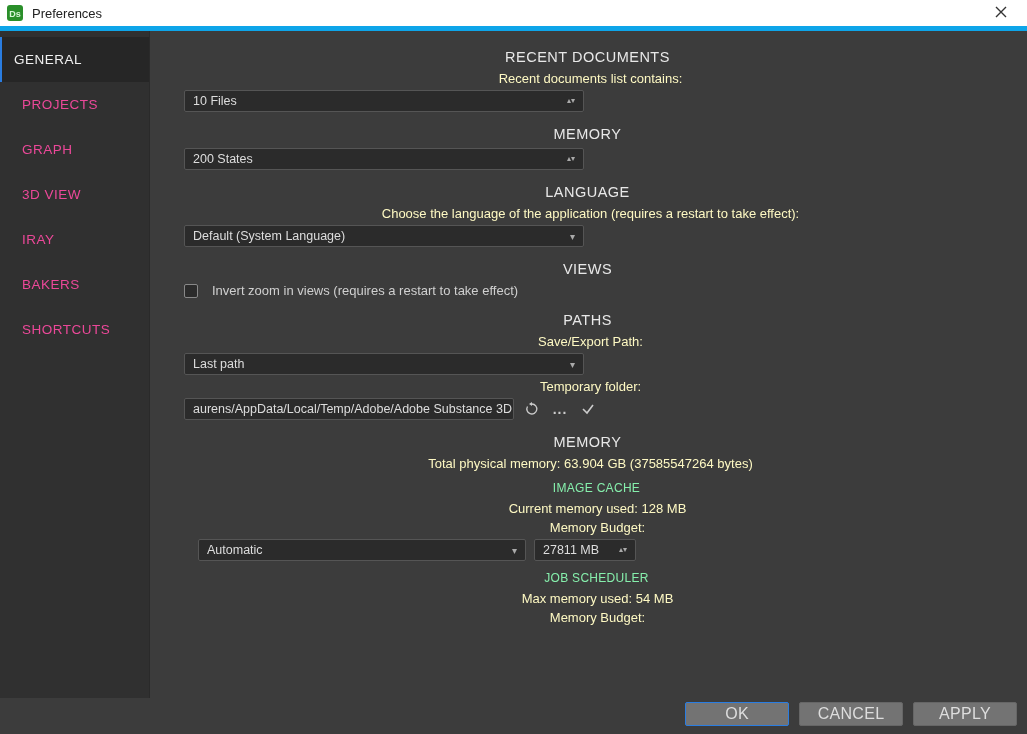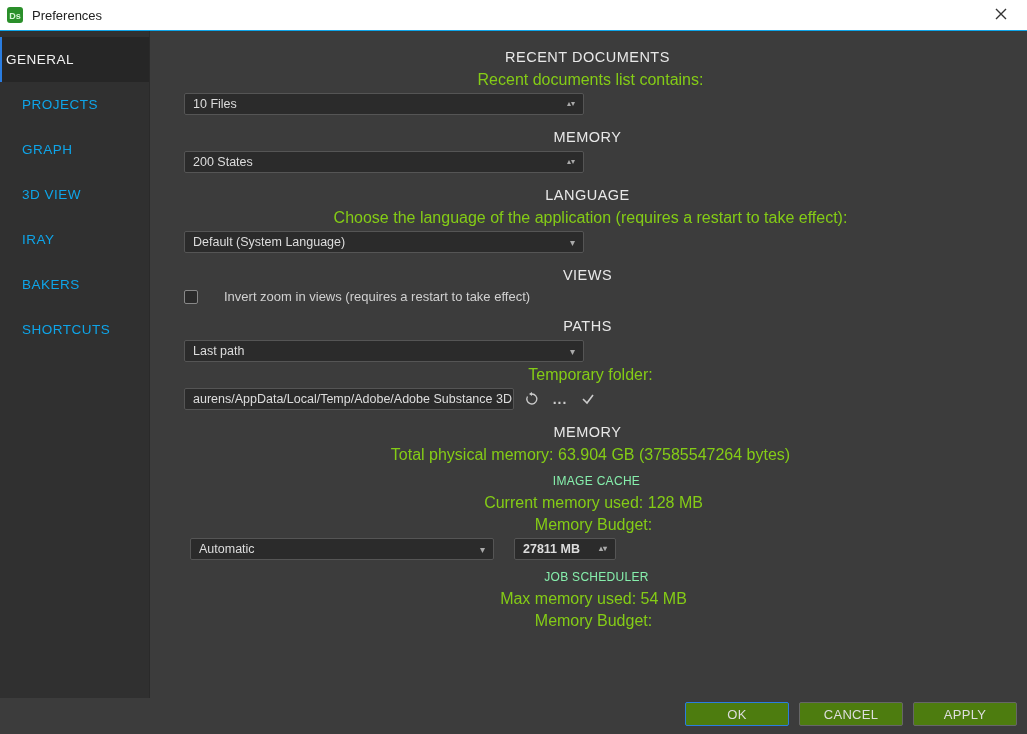--- a/index.html
+++ b/index.html
@@ -15,21 +15,21 @@
     flex-direction: column;
   }
   .titlebar {
     background: #ffffff;
     height: 31px;
     display: flex;
     align-items: center;
     padding: 0 6px;
     color: #222;
     font-size: 13px;
-    border-bottom: 1px solid #0ea5e9;
+    border-bottom: 5px solid #0ea5e9;
   }
   .titlebar .icon {
     width: 18px; height: 18px;
     margin-right: 8px;
     display: inline-flex;
     align-items: center;
     justify-content: center;
   }
   .titlebar .close {
     margin-left: auto;
@@ -49,70 +49,70 @@
     background: #303030;
     border-right: 1px solid #2a2a2a;
     display: flex;
     flex-direction: column;
     padding-top: 6px;
   }
   .sidebar .nav-item {
     padding: 15px 22px 15px 22px;
     font-size: 13.5px;
     letter-spacing: 0.5px;
-    color: #0ea5e9;
+    color: #ec4899;
     cursor: pointer;
   }
   .sidebar .nav-item.active {
     background: #262626;
     color: #f0f0f0;
     border-left: 2px solid #2a7de1;
-    padding-left: 4px;
+    padding-left: 12px;
   }
   .main {
     flex: 1;
     overflow-y: auto;
     padding: 18px 30px 10px 28px;
     text-align: center;
   }
   .section-heading {
     font-size: 14.5px;
     letter-spacing: 0.5px;
     color: #e8e8e8;
     margin-bottom: 6px;
     margin-top: 14px;
   }
   .section-heading.first { margin-top: 0; }
   .sub-label {
-    font-size: 16px;
-    color: #84cc16;
+    font-size: 13px;
+    color: #fef9c3;
     margin: 4px 0 4px 6px;
   }
   .indent-1 { margin-left: 6px; }
-  .indent-3 { margin-left: 12px; }
+  .indent-3 { margin-left: 20px; }
   .select-like, .spinner-like, .input-like {
     background: #2b2b2b;
     border: 1px solid #555;
     color: #ddd;
     height: 22px;
     font-size: 12.5px;
     display: flex;
     align-items: center;
     padding: 8px 8px;
     border-radius: 2px;
     position: relative;
   }
   .spinner-like .spinner-arrows {
     margin-left: auto;
     display: flex; flex-direction: column; line-height: 6px; font-size: 8px; color:#aaa;
   }
   .select-like .chevron {
     margin-left: auto; font-size: 10px; color:#aaa;
   }
-  .row { display: flex; align-items: center; gap: 20px; }
+  .row { display: flex; align-items: center; gap: 8px; }
   .checkbox {
     width: 14px; height: 14px;
     border: 1px solid #888;
     border-radius: 2px;
     background: #2b2b2b;
     display: inline-block;
     margin-right: 6px;
     flex-shrink: 0;
   }
   .path-row { display: flex; align-items: center; gap: 8px; }
@@ -129,33 +129,33 @@
     background: #3c3c3c;
     display: flex;
     align-items: center;
     justify-content: flex-end;
     gap: 10px;
     padding: 0 10px 4px 0;
   }
   .btn {
     min-width: 104px;
     height: 24px;
-    background: #4d7c0f;
+    background: #737373;
     border: 1px solid #666;
     color: #ddd;
-    font-size: 13px;
+    font-size: 16px;
     display:flex; align-items:center; justify-content:center;
     border-radius: 2px;
     cursor:pointer;
     letter-spacing:0.3px;
   }
   .btn.primary { border-color: #2a7de1; }
   .w-400 { width: 400px; }
-  .w-320-plus { width: 304px; }
-  .w-100 { width: 102px; font-weight: bold; }
+  .w-320-plus { width: 328px; }
+  .w-100 { width: 102px; }
 </style>
 </head>
 <body>
 
 <div class="titlebar">
   <span class="icon">
     <svg width="18" height="18" viewBox="0 0 18 18">
       <rect x="1" y="1" width="16" height="16" rx="3" fill="#2a8f2a"></rect>
       <text x="9" y="13" text-anchor="middle" font-size="9" font-family="sans-serif" fill="#d6f5d6" font-weight="bold">Ds</text>
     </svg>
@@ -201,20 +201,21 @@
       <span class="chevron">▾</span>
     </div>
 
     <div class="section-heading">VIEWS</div>
     <div class="row indent-1" style="margin-top:6px;">
       <span class="checkbox"></span>
       <span>Invert zoom in views (requires a restart to take effect)</span>
     </div>
 
     <div class="section-heading">PATHS</div>
+    <div class="sub-label">Save/Export Path:</div>
     <div class="select-like w-400 indent-1">
       <span>Last path</span>
       <span class="chevron">▾</span>
     </div>
     <div class="sub-label" style="">Temporary folder:</div>
     <div class="path-row indent-1">
       <div class="input-like">
         <span>aurens/AppData/Local/Temp/Adobe/Adobe Substance 3D Designer</span>
       </div>
       <span class="icon-btn">

